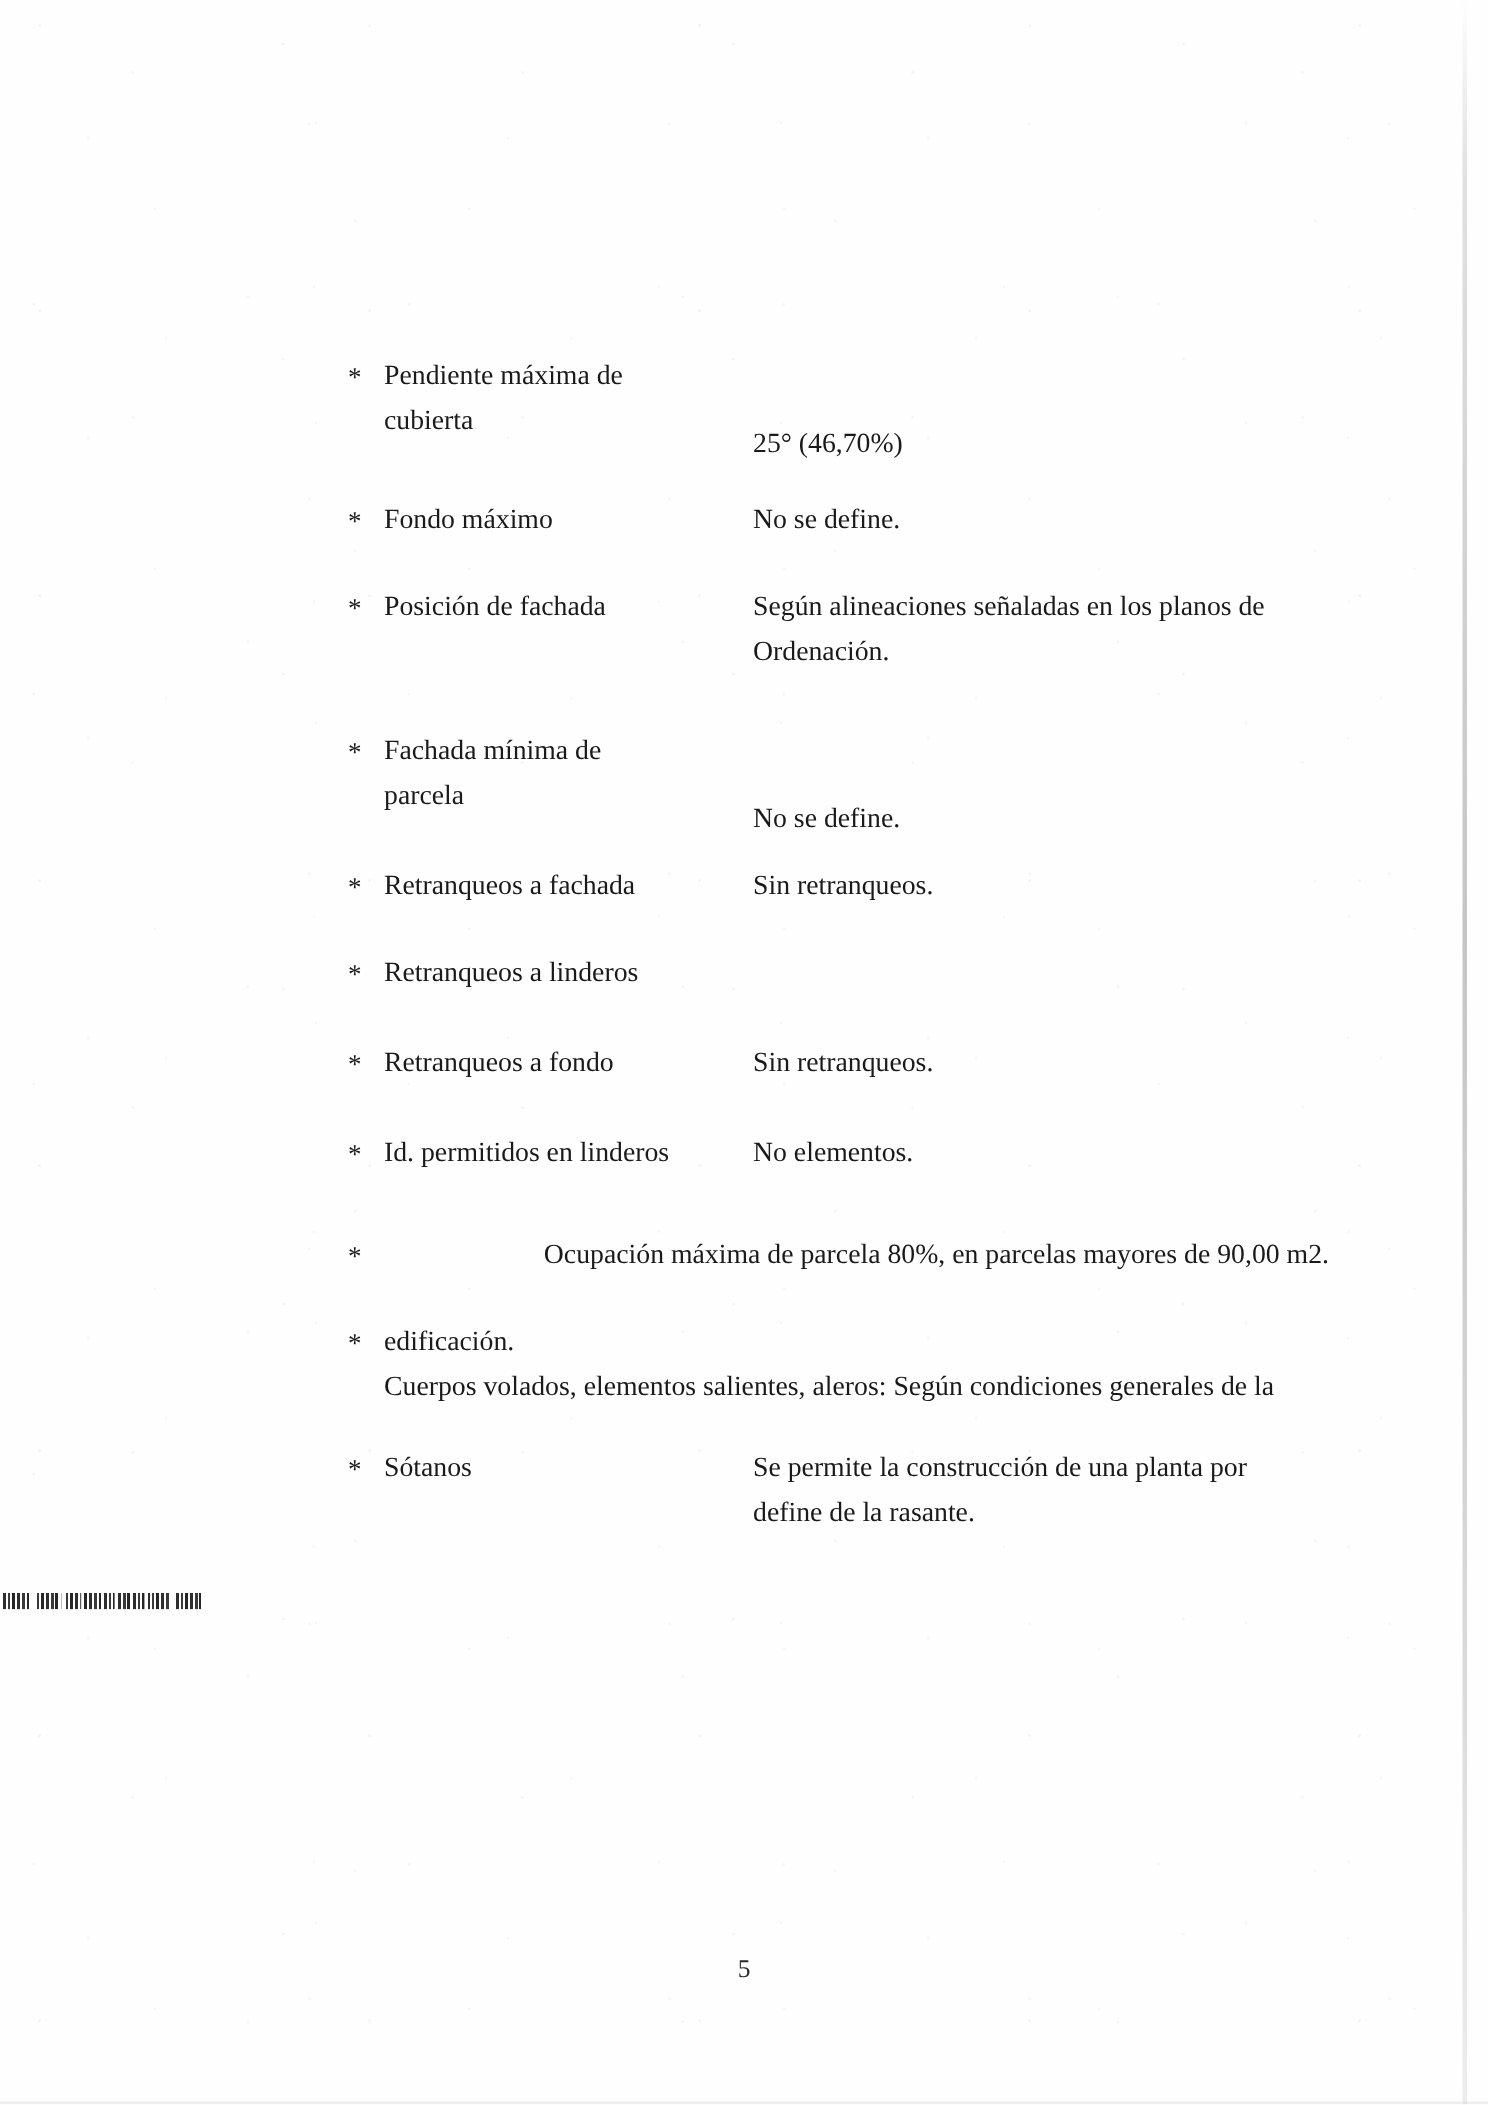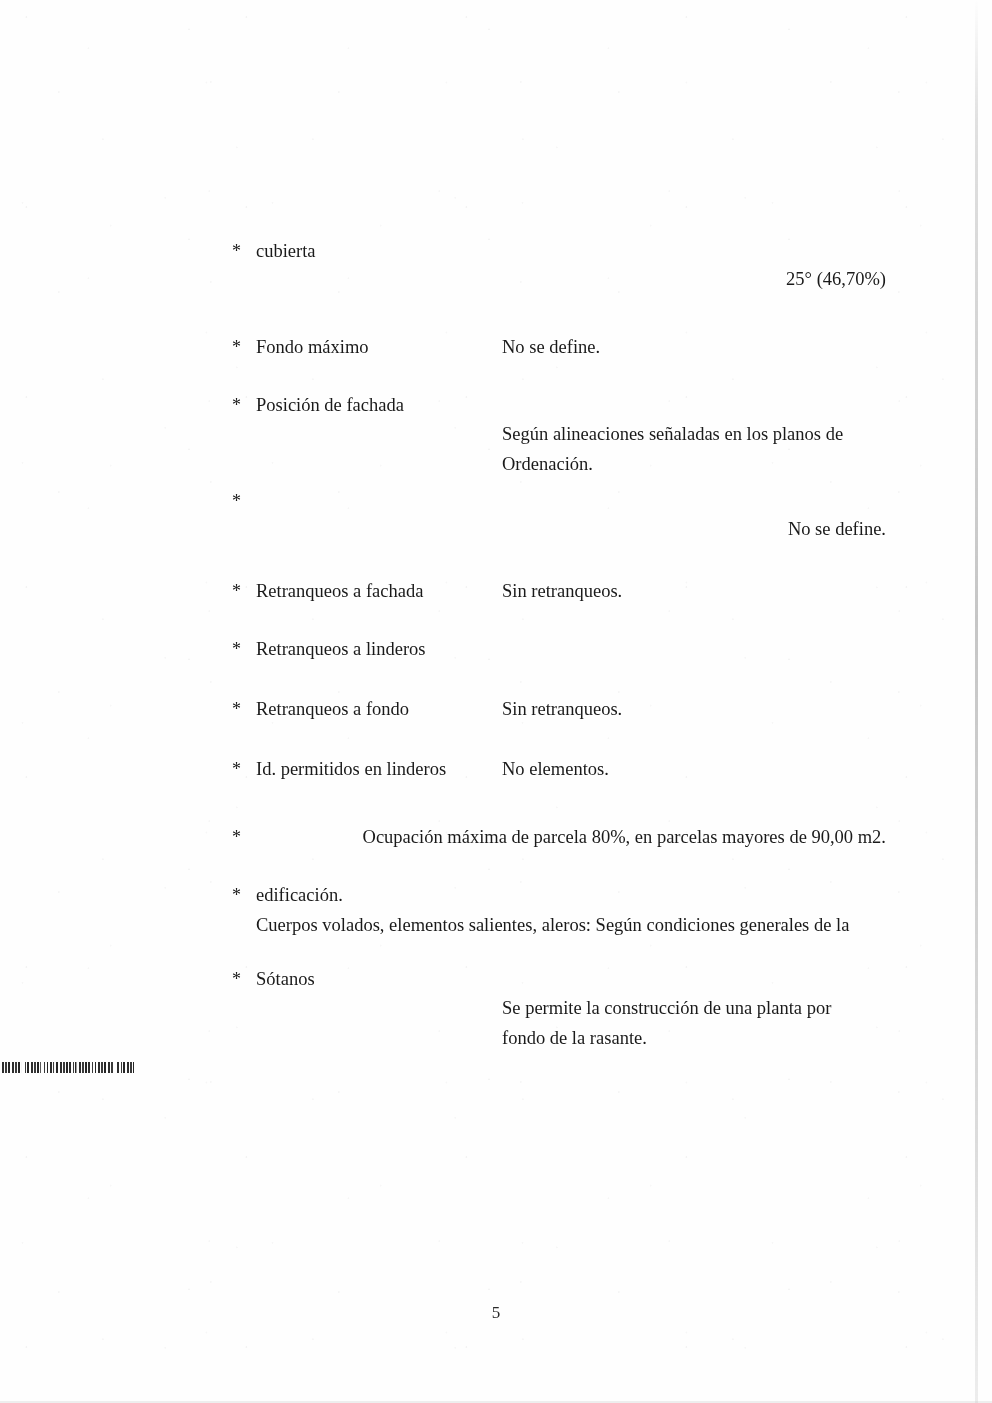--- a/index.html
+++ b/index.html
@@ -99,33 +99,31 @@
     top: 0;
     width: 250px;
   }
   .row-2col .value {
     margin-left: 270px;
     width: 384px;
   }
   .row-2col .value.justified {
     text-align: justify;
     text-align-last: left;
-    margin-top: 29px;
   }
   .row-2col .value .ln {
     display: block;
   }
 
   
   .row-2col .label .ln {
     display: block;
   }
   .value-offset-1 {
-    margin-top: 28px;
-    text-align: right;
+    margin-top: 45px;
   }
 
   
   .row-full .text {
     margin-left: 24px;
     width: 630px;
     text-align: right;
   }
   .row-full .text .ln {
     display: block;
@@ -192,20 +190,21 @@
 <div class="page">
 
   <div class="speckle"></div>
   <div class="scan-edge-right"></div>
   <div class="scan-edge-bottom"></div>
 
   <div class="content" id="content">
       <div class="entry row-2col" style="position: absolute; left: 0px; top: 0px; width: 654px;">
         <span class="bullet">*</span>
         <div class="label">
+          <span class="ln">Pendiente máxima de</span>
           <span class="ln">cubierta</span>
         </div>
         <div class="value value-offset-1">
           <span class="ln">25° (46,70%)</span>
         </div>
       </div>
       <div class="entry row-2col" style="position: absolute; left: 0px; top: 96px; width: 654px;">
         <span class="bullet">*</span>
         <div class="label">
           <span class="ln">Fondo máximo</span>
@@ -219,20 +218,24 @@
         <div class="label">
           <span class="ln">Posición de fachada</span>
         </div>
         <div class="value justified">
           <span class="ln">Según alineaciones señaladas en los planos de</span>
           <span class="ln">Ordenación.</span>
         </div>
       </div>
       <div class="entry row-2col" style="position: absolute; left: 0px; top: 250px; width: 654px;">
         <span class="bullet">*</span>
+        <div class="label">
+          <span class="ln">Fachada mínima de</span>
+          <span class="ln">parcela</span>
+        </div>
         <div class="value value-offset-1">
           <span class="ln">No se define.</span>
         </div>
       </div>
       <div class="entry row-2col" style="position: absolute; left: 0px; top: 340px; width: 654px;">
         <span class="bullet">*</span>
         <div class="label">
           <span class="ln">Retranqueos a fachada</span>
         </div>
         <div class="value">
@@ -276,21 +279,21 @@
           <span class="ln">Cuerpos volados, elementos salientes, aleros: Según condiciones generales de la</span>
         </div>
       </div>
       <div class="entry row-2col" style="position: absolute; left: 0px; top: 728px; width: 654px;">
         <span class="bullet">*</span>
         <div class="label">
           <span class="ln">Sótanos</span>
         </div>
         <div class="value justified">
           <span class="ln">Se permite la construcción de una planta por</span>
-          <span class="ln">fondo de la rasante.</span>
+          <span class="ln">define de la rasante.</span>
         </div>
       </div>
     </div>
 
   <div class="stamp">
     <span class="stamp-sr">(illegible registry stamp)</span>
   </div>
 
   <div class="page-number">5</div>
 

